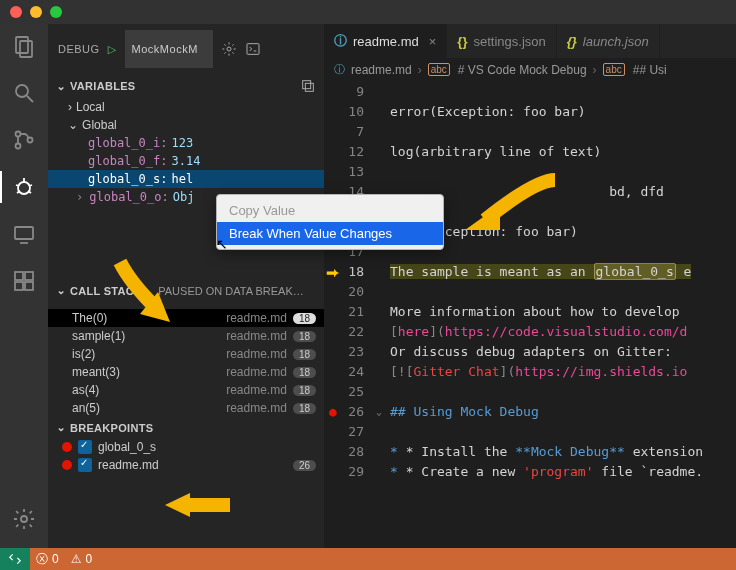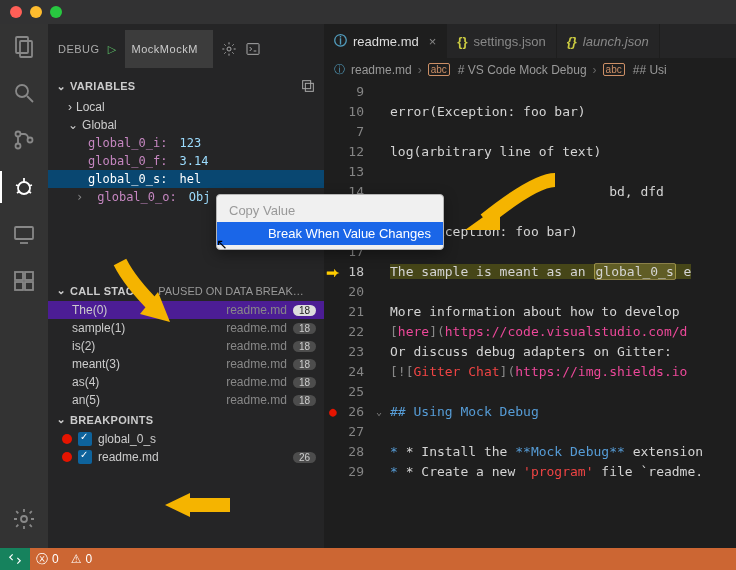--- a/index.html
+++ b/index.html
@@ -27,30 +27,30 @@
   .config-select { background: #3c3c3c; border: 1px solid #3c3c3c; color: #ccc; padding: 12px 6px; font-size: 11px; width: 88px; overflow: hidden; white-space: nowrap; }
   .mini-ico { width: 16px; height: 16px; stroke: #aaa; fill: none; stroke-width: 1.5; }
 
   .pane-header { display: flex; align-items: center; padding: 4px 8px; font-size: 11px; font-weight: 600; color: #ccc; background: #252526; cursor: pointer; gap: 4px; }
   .pane-header .chev { width: 10px; text-align: center; }
   .pane-header .title { flex: 0 0 auto; letter-spacing: .3px; }
   .pane-header .extra { flex: 1; color: #999; font-weight: 400; margin-left: 12px; overflow: hidden; white-space: nowrap; }
   .pane-header .act { margin-left: auto; }
 
   .var-scope { display: flex; align-items: center; padding: 2px 8px 2px 20px; gap: 4px; color: #ccc; }
-  .var-row { display: flex; padding: 2px 8px 2px 40px; font-family: Menlo, monospace; font-size: 12px; gap: 12px; }
+  .var-row { display: flex; padding: 2px 8px 2px 40px; font-family: Menlo, monospace; font-size: 12px; gap: 4px; }
   .var-name { color: #c586c0; }
   .var-val { color: #9cdcfe; }
   .var-row.sel { background: #094771; }
   .var-row.sel .var-name { color: #fff; }
   .var-row.sel .var-val { color: #fff; }
   .var-row .chev { color: #888; margin-left: -12px; margin-right: 2px; }
 
   .stack-row { display: flex; align-items: center; padding: 2px 8px 2px 24px; gap: 6px; font-size: 12px; }
-  .stack-row.sel { background: #4c1d95; }
+  .stack-row.sel { background: #000000; margin-top: 8px; }
   .stack-row .frame { flex: 1; color: #ccc; }
   .stack-row .src { color: #888; }
   .stack-row .ln { background: #4d4d4d; color: #ccc; border-radius: 6px; padding: 0 6px; font-size: 10px; min-width: 20px; text-align: center; }
   .stack-row.sel .ln { background: #ddd; color: #222; }
 
   .bp-row { display: flex; align-items: center; padding: 2px 8px 2px 14px; gap: 6px; }
   .bp-dot { width: 10px; height: 10px; border-radius: 50%; background: #e51400; }
   .bp-check { width: 14px; height: 14px; background: #0e639c; border-radius: 2px; position: relative; }
   .bp-check::after { content: "✓"; color: #fff; font-size: 10px; position: absolute; left: 2px; top: -1px; }
   .bp-row .label { flex: 1; color: #ccc; }
@@ -83,21 +83,21 @@
   .md-b { color: #569cd6; }
   .md-l { color: #ec4899; }
   .md-str { color: #ef4444; }
   .md-punc { color: #888; }
   .pointer { position: absolute; color: #ffcc00; font-size: 14px; }
 
   
   .ctx { position: absolute; top: 194px; left: 216px; width: 228px; background: #f0f0f0; border: 1px solid #b5b5b5; border-radius: 4px; box-shadow: 0 4px 14px rgba(0,0,0,.4); font-size: 13px; padding: 4px 0; color: #222; z-index: 10; }
   .ctx-item { padding: 4px 12px; }
   .ctx-item.dis { color: #999; }
-  .ctx-item.sel { background: #1a66e8; color: #fff; text-align: right; }
+  .ctx-item.sel { background: #1a66e8; color: #fff; }
 
   
   .arrow { position: absolute; z-index: 20; }
 
   
   .statusbar { position: absolute; bottom: 0; left: 0; right: 0; height: 22px; background: #cc6633; display: flex; align-items: center; font-size: 12px; color: #fff; }
   .sb-remote { background: #16825d; height: 100%; display: flex; align-items: center; padding: 0 8px; }
   .sb-item { display: flex; align-items: center; gap: 4px; padding: 0 6px; }
 
   .cursor-img { position: absolute; left: 216px; top: 236px; z-index: 30; font-size: 14px; color: #000; }

